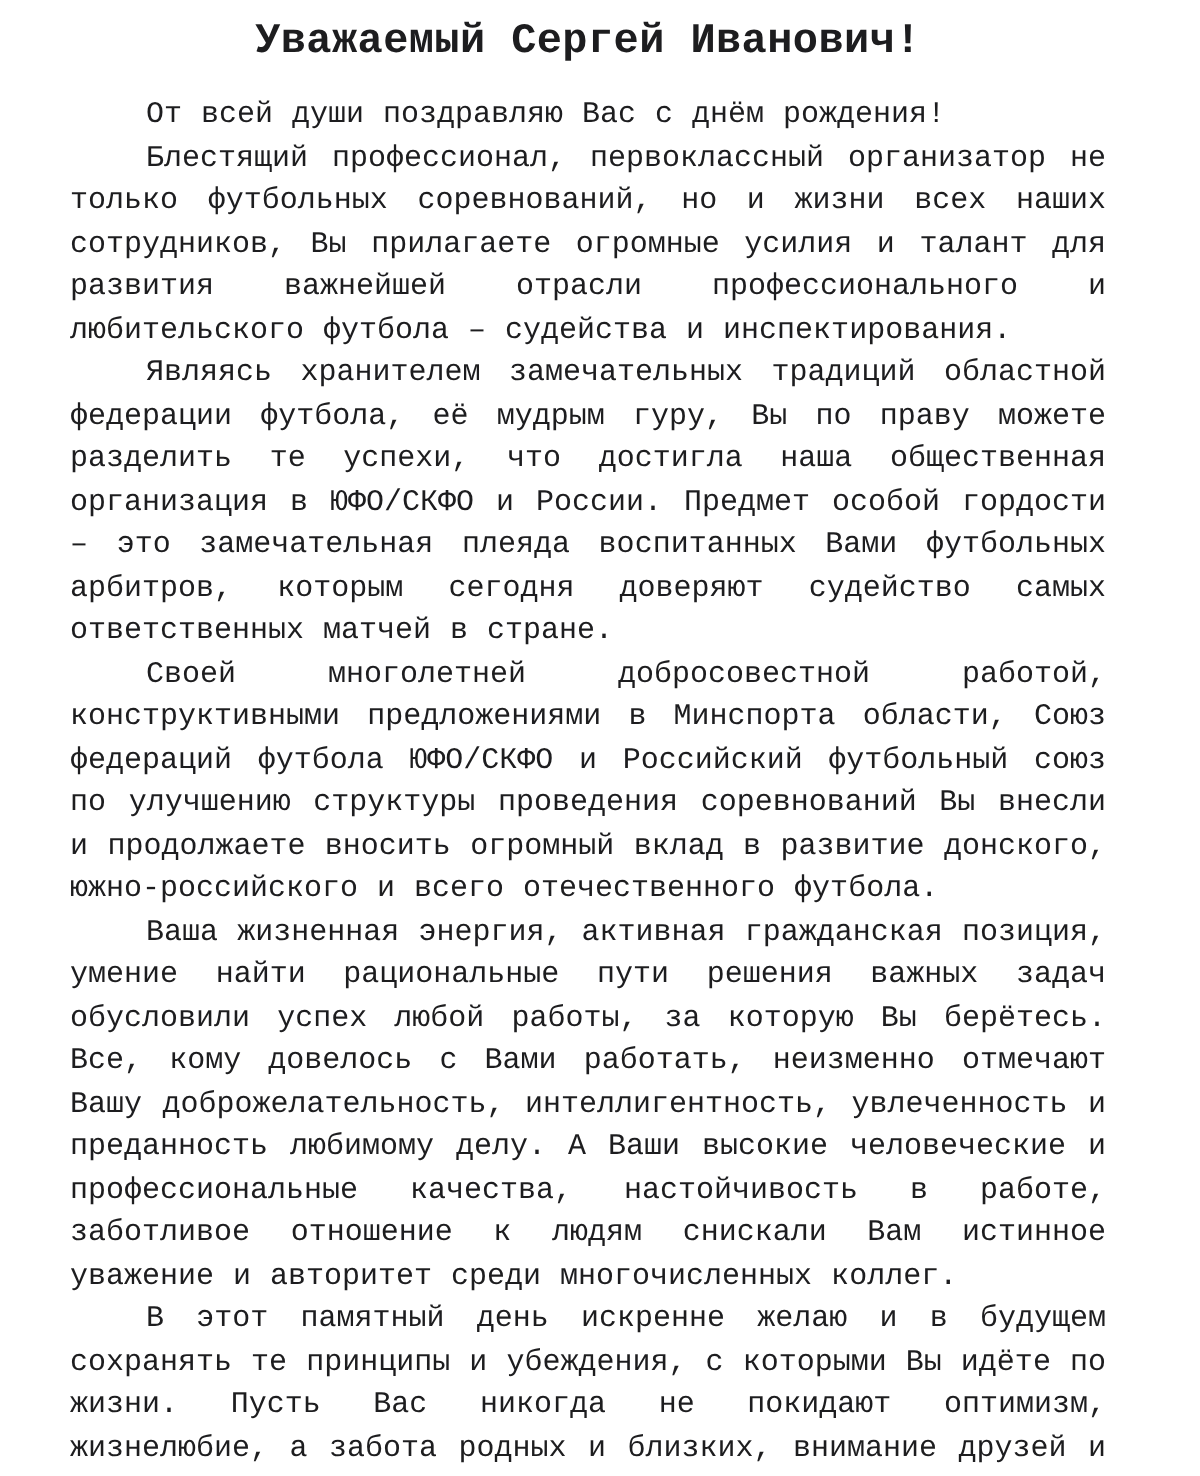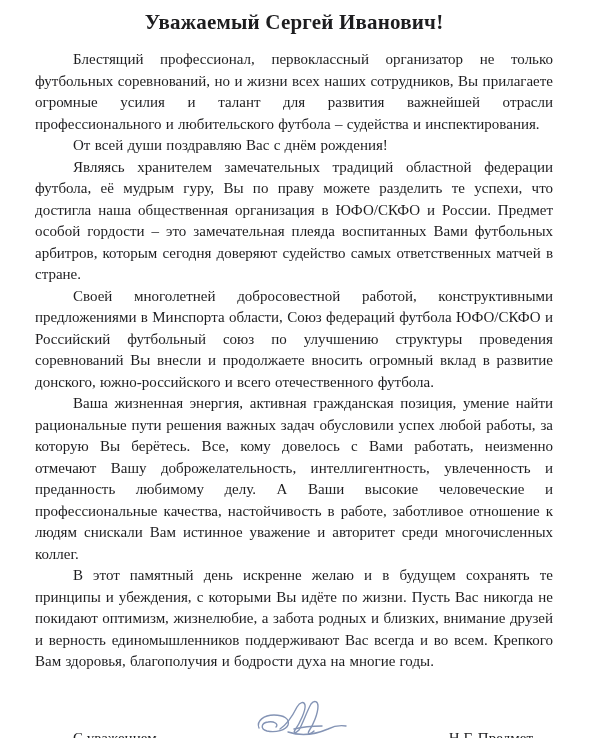--- a/index.html
+++ b/index.html
@@ -7,21 +7,21 @@
     padding: 0;
     background: #ffffff;
   }
   .page {
     position: relative;
     width: 588px;
     height: 738px;
     background: #ffffff;
     box-sizing: border-box;
     padding: 10px 35px 0 35px;
-    font-family: Liberation Serif, serif;
+    font-family: Liberation Mono, monospace;
     color: #1d1d1f;
     overflow: hidden;
   }
   .letter-title {
     margin: 0 0 14px 0;
     text-align: center;
     font-size: 21px;
     font-weight: 600;
     letter-spacing: 0.2px;
     color: #1d1d1f;
@@ -60,22 +60,22 @@
   }
 </style>
 </head>
 <body>
 
 <div class="page">
 
   <h1 class="letter-title">Уважаемый Сергей Иванович!</h1>
 
   <div class="letter-body">
+    <p>От всей души поздравляю Вас с днём рождения!</p>
     <p>Блестящий профессионал, первоклассный организатор не только футбольных соревнований, но и жизни всех наших сотрудников, Вы прилагаете огромные усилия и талант для развития важнейшей отрасли профессионального и любительского футбола – судейства и инспектирования.</p>
-    <p>От всей души поздравляю Вас с днём рождения!</p>
     <p>Являясь хранителем замечательных традиций областной федерации футбола, её мудрым гуру, Вы по праву можете разделить те успехи, что достигла наша общественная организация в ЮФО/СКФО и России. Предмет особой гордости – это замечательная плеяда воспитанных Вами футбольных арбитров, которым сегодня доверяют судейство самых ответственных матчей в стране.</p>
     <p>Своей многолетней добросовестной работой, конструктивными предложениями в Минспорта области, Союз федераций футбола ЮФО/СКФО и Российский футбольный союз по улучшению структуры проведения соревнований Вы внесли и продолжаете вносить огромный вклад в развитие донского, южно-российского и всего отечественного футбола.</p>
     <p>Ваша жизненная энергия, активная гражданская позиция, умение найти рациональные пути решения важных задач обусловили успех любой работы, за которую Вы берётесь. Все, кому довелось с Вами работать, неизменно отмечают Вашу доброжелательность, интеллигентность, увлеченность и преданность любимому делу. А Ваши высокие человеческие и профессиональные качества, настойчивость в работе, заботливое отношение к людям снискали Вам истинное уважение и авторитет среди многочисленных коллег.</p>
     <p>В этот памятный день искренне желаю и в будущем сохранять те принципы и убеждения, с которыми Вы идёте по жизни. Пусть Вас никогда не покидают оптимизм, жизнелюбие, а забота родных и близких, внимание друзей и верность единомышленников поддерживают Вас всегда и во всем. Крепкого Вам здоровья, благополучия и бодрости духа на многие годы.</p>
   </div>
 
   <div class="closing-block">
     <div class="closing-left">
       <div>С уважением,</div>
     </div>

